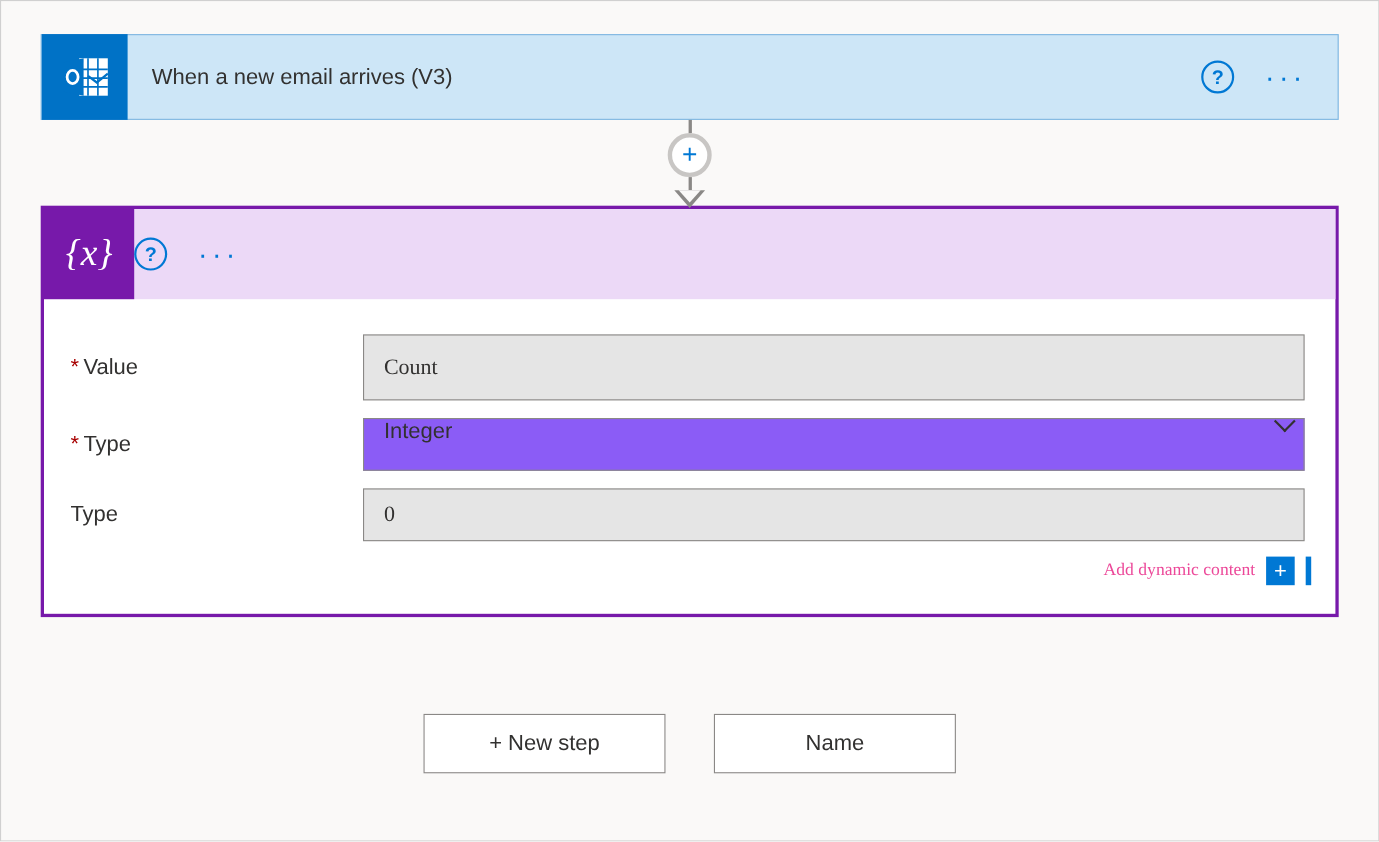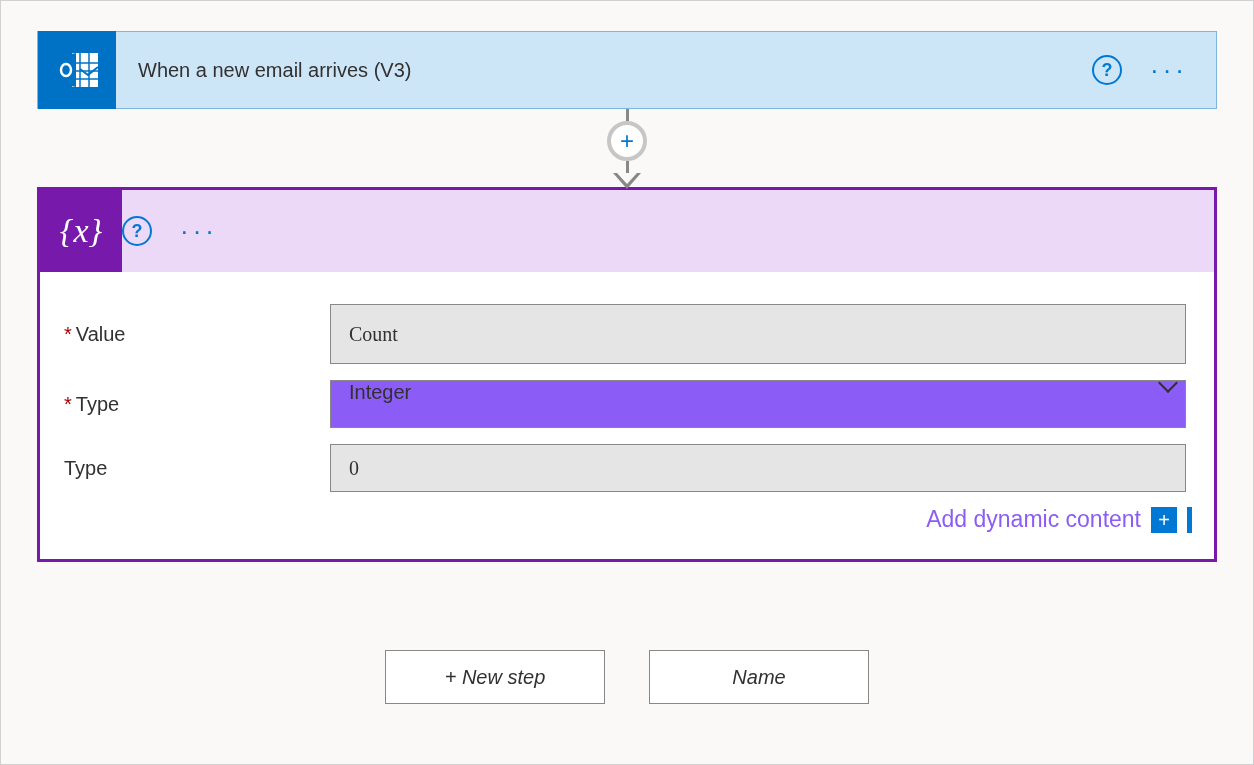--- a/index.html
+++ b/index.html
@@ -90,25 +90,25 @@
     flex: 1; height: 60px; border: 1px solid #8a8886;
     padding: 0 18px; font-size: 20px; font-family: Liberation Serif, serif;
     background: #e5e5e5; color: #323130;
   }
   .select-wrap { flex: 1; height: 48px; border: 1px solid #8a8886; display: flex; align-items: flex-start; padding: 0 14px 0 18px; font-size: 20px; background:#8b5cf6; }
   .select-wrap .val { flex:1; }
   .chev { width: 0; height: 0; display:inline-block; margin-left:8px; position:relative; }
   .chev::before { content:""; position:absolute; left:-10px; top:-5px; width:12px; height:12px; border-right:2px solid #323130; border-bottom:2px solid #323130; transform: rotate(45deg); }
 
   .dyn-row { display:flex; justify-content:flex-end; align-items:center; padding: 6px 22px 0 0; gap: 10px; }
-  .dyn-text { color:#8b5cf6; font-size:23px; }
+  .dyn-text { color:#ec4899; font-size:16px;font-family:Liberation Serif, serif; }
   .plus-square { width:26px; height:26px; background:#0078d4; color:#fff; display:flex; align-items:center; justify-content:center; font-size:20px; line-height:1; }
   .bar { width:5px; height:26px; background:#0078d4; }
 
-  .footer-buttons { display:flex; justify-content:center; gap:44px; margin-top:88px;font-style:italic; }
+  .footer-buttons { display:flex; justify-content:center; gap:44px; margin-top:88px; }
   .btn {
     min-width: 220px; height: 54px; border:1px solid #8a8886; background:#fff;
     display:flex; align-items:center; justify-content:center; font-size:20px; cursor:pointer;
   }
 </style>
 </head>
 <body>
 
 <div class="canvas">
   <div class="flow">

